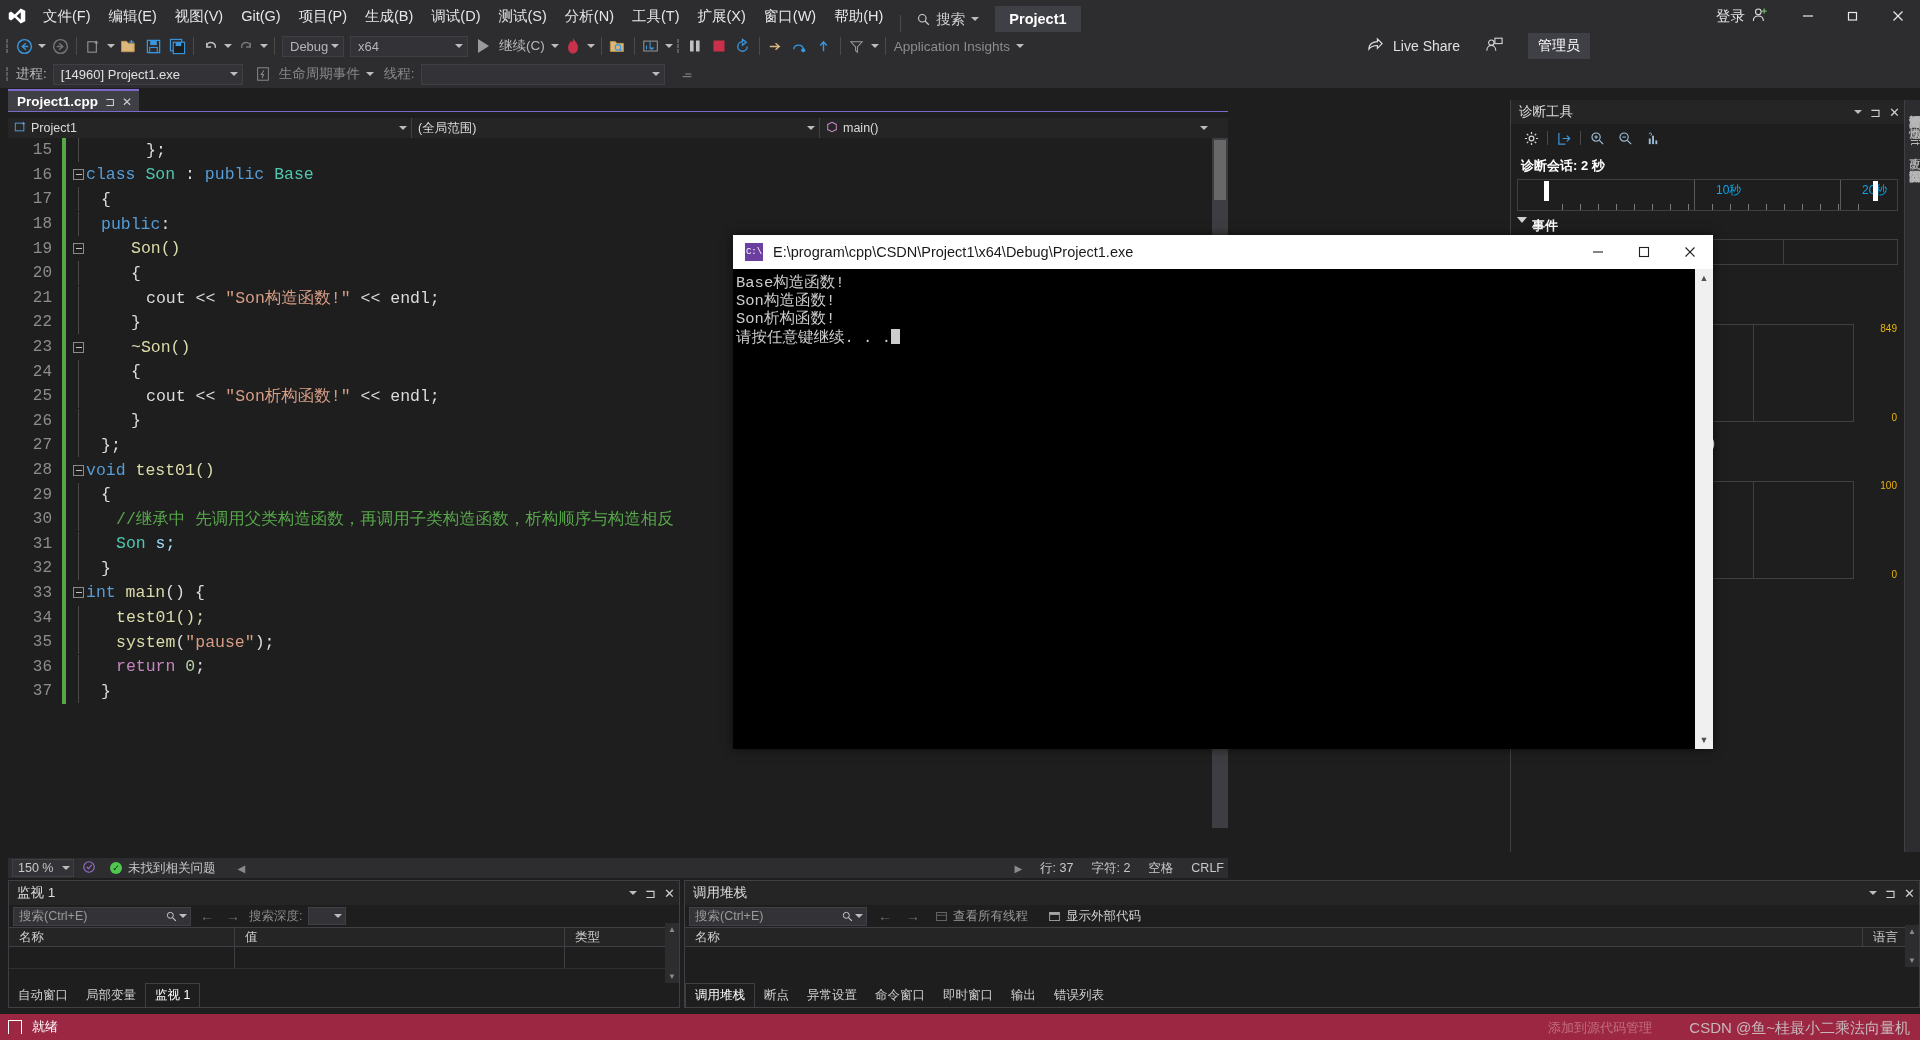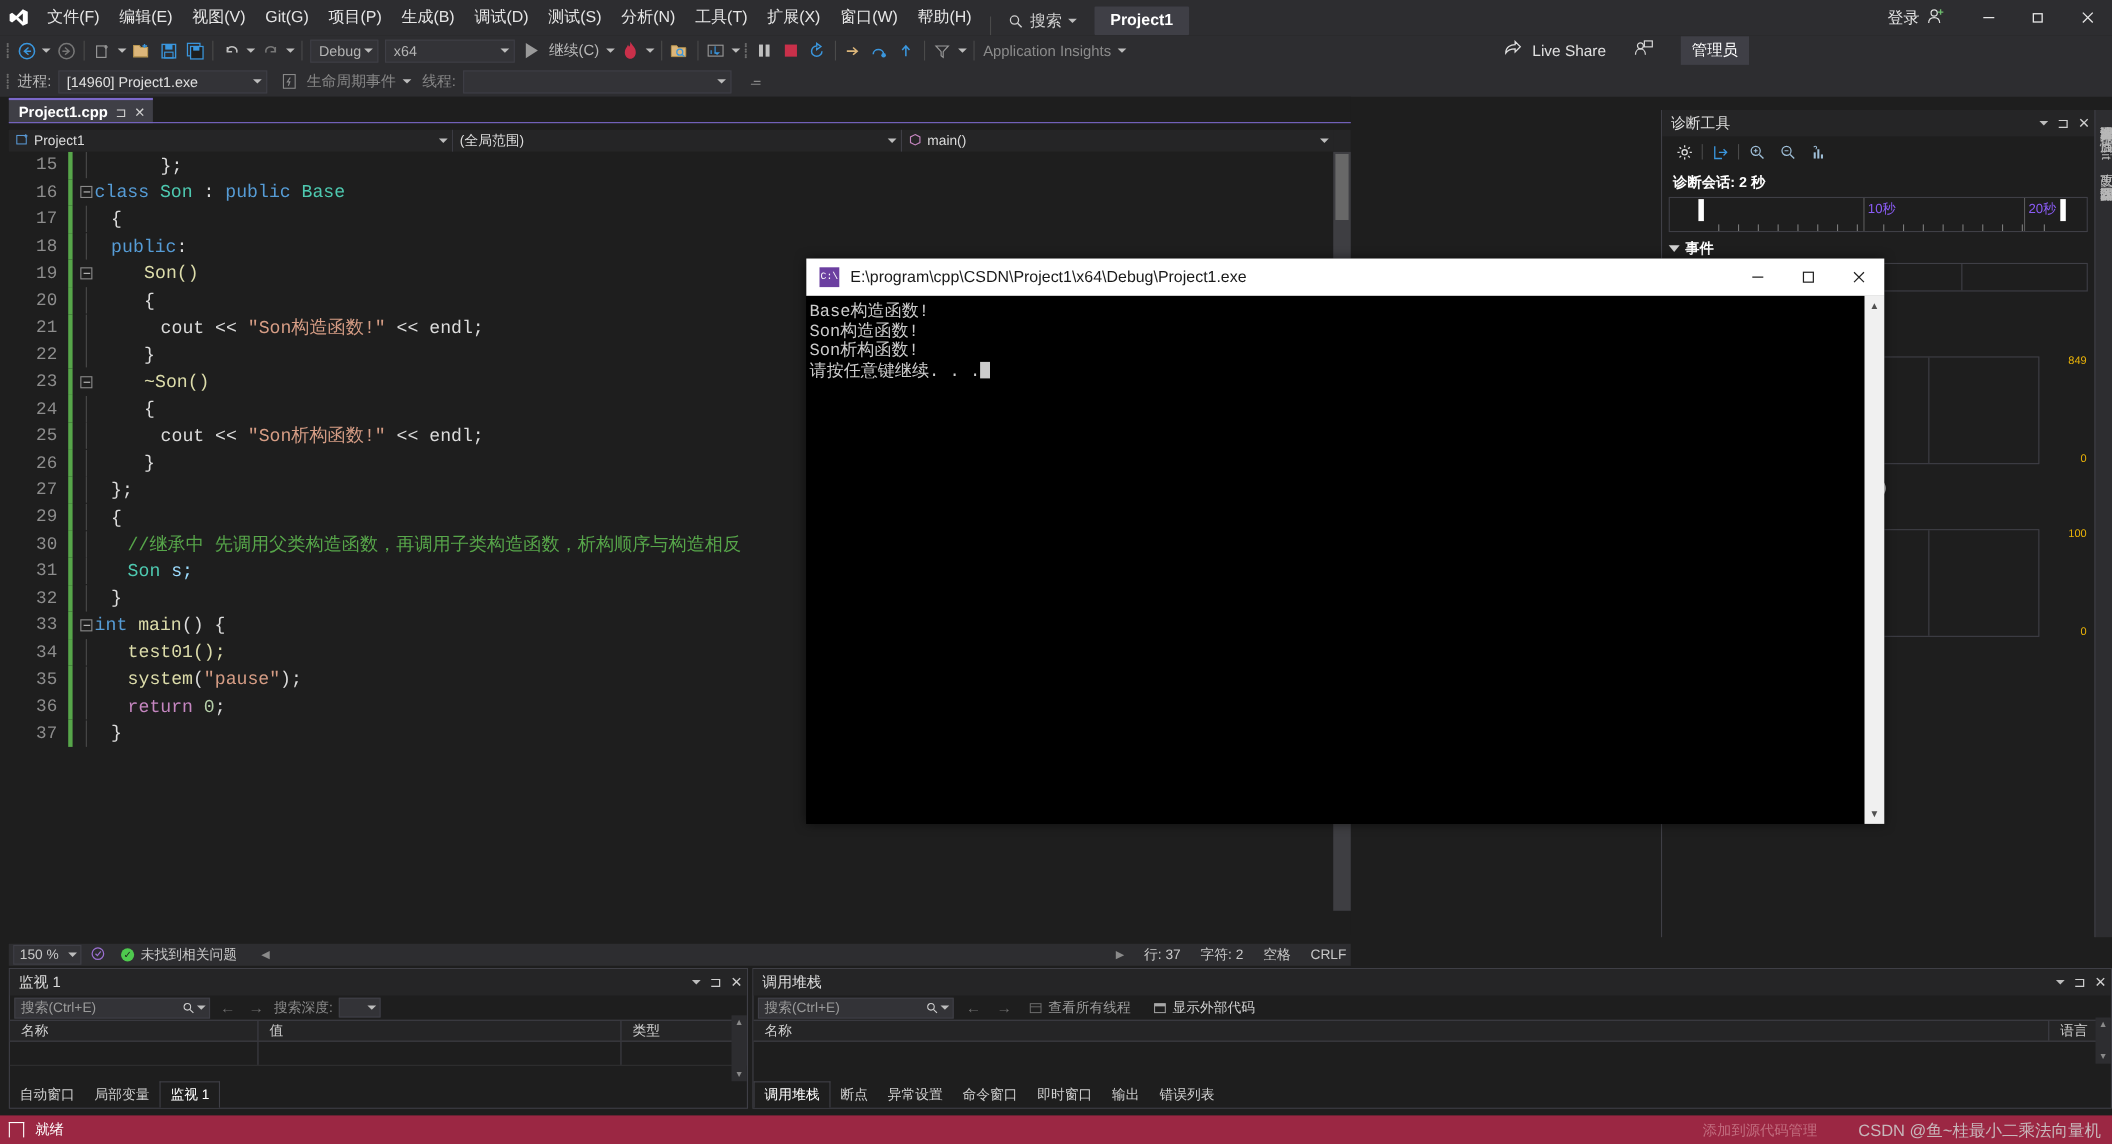--- a/index.html
+++ b/index.html
@@ -139,24 +139,24 @@
   .panel-head {
     height:24px; background:#252526; display:flex; align-items:center; padding-left:8px;
     font-size:13.5px; color:#dcdcdc;
   }
   .panel-head .hr { position:absolute; right:4px; display:flex; align-items:center; gap:8px; color:#cfcfcf; font-size:13px; }
   .diag-tb { height:28px; display:flex; align-items:center; gap:4px; padding-left:8px; }
   .diag-tb .i { width:24px;height:22px;display:flex;align-items:center;justify-content:center; }
   .diag-session { font-size:13px; font-weight:bold; color:#ffffff; padding:5px 0 4px 10px; }
   .timeline { margin:0 6px; height:32px; background:#1e1e1e; border:1px solid #3f3f46; position:relative; }
   .tl-tick { position:absolute; bottom:0; width:1px; height:6px; background:#7a7a7a; }
-  .tl-lbl { position:absolute; top:2px; font-size:12px; color:#8b5cf6; }
+  .tl-lbl { position:absolute; top:2px; font-size:12px; color:#0ea5e9;margin-left:18px; }
   .tl-marker { position:absolute; top:1px; width:5px; height:20px; background:#ffffff; }
   .tl-div { position:absolute; top:0; width:1px; height:100%; background:#5a5a5a; }
-  .sect-head { display:flex; align-items:center; gap:5px; font-size:13px; font-weight:bold; color:#fff; padding:6px 0 4px 6px; }
+  .sect-head { display:flex; align-items:flex-start; gap:5px; font-size:13px; font-weight:bold; color:#fff; padding:6px 0 4px 6px; }
   .tri-dn { width:0;height:0;border-left:5px solid transparent;border-right:5px solid transparent;border-top:6px solid #d0d0d0; }
   .graph-box { margin:0 6px 6px 6px; border:1px solid #3f3f46; height:78px; position:relative; background:#1e1e1e; }
   .graph-box .split { position:absolute; left:70%; top:0; bottom:0; width:1px; background:#3f3f46; }
   .axis-val { position:absolute; right:-44px; font-size:10px; color:#eab308; }
   .legend { display:flex; align-items:center; gap:6px; font-size:13px; color:#e8e8e8; padding:3px 0 4px 8px; }
   .lg-dot { width:11px;height:11px;border-radius:50%;background:#4fa3d1; }
   .lg-tri { width:0;height:0;border-left:5px solid transparent;border-right:5px solid transparent;border-bottom:9px solid #4fa3d1; }
   .sect-label { font-size:13px; color:#e8e8e8; padding:4px 0 3px 8px; }
 
   
@@ -657,20 +657,28 @@
           </span>
           <span class="codetext" style="padding-left: 45px;"><span class="k-plain">}</span></span>
         </div>
         <div class="code-row">
           <span class="lnum">27</span>
           <span class="changebar"></span>
           <span class="fold">
             <span style="width:1px;height:24px;background:#4a4a4a;display:block;"></span>
           </span>
           <span class="codetext" style="padding-left: 15px;"><span class="k-plain">};</span></span>
+        </div>
+        <div class="code-row">
+          <span class="lnum">28</span>
+          <span class="changebar"></span>
+          <span class="fold">
+            <span class="fold-box"></span>
+          </span>
+          <span class="codetext" style="padding-left: 0px;"><span class="k-blue">void </span><span class="k-yel">test01()</span></span>
         </div>
         <div class="code-row">
           <span class="lnum">29</span>
           <span class="changebar"></span>
           <span class="fold">
             <span style="width:1px;height:24px;background:#4a4a4a;display:block;"></span>
           </span>
           <span class="codetext" style="padding-left: 15px;"><span class="k-plain">{</span></span>
         </div>
         <div class="code-row">

